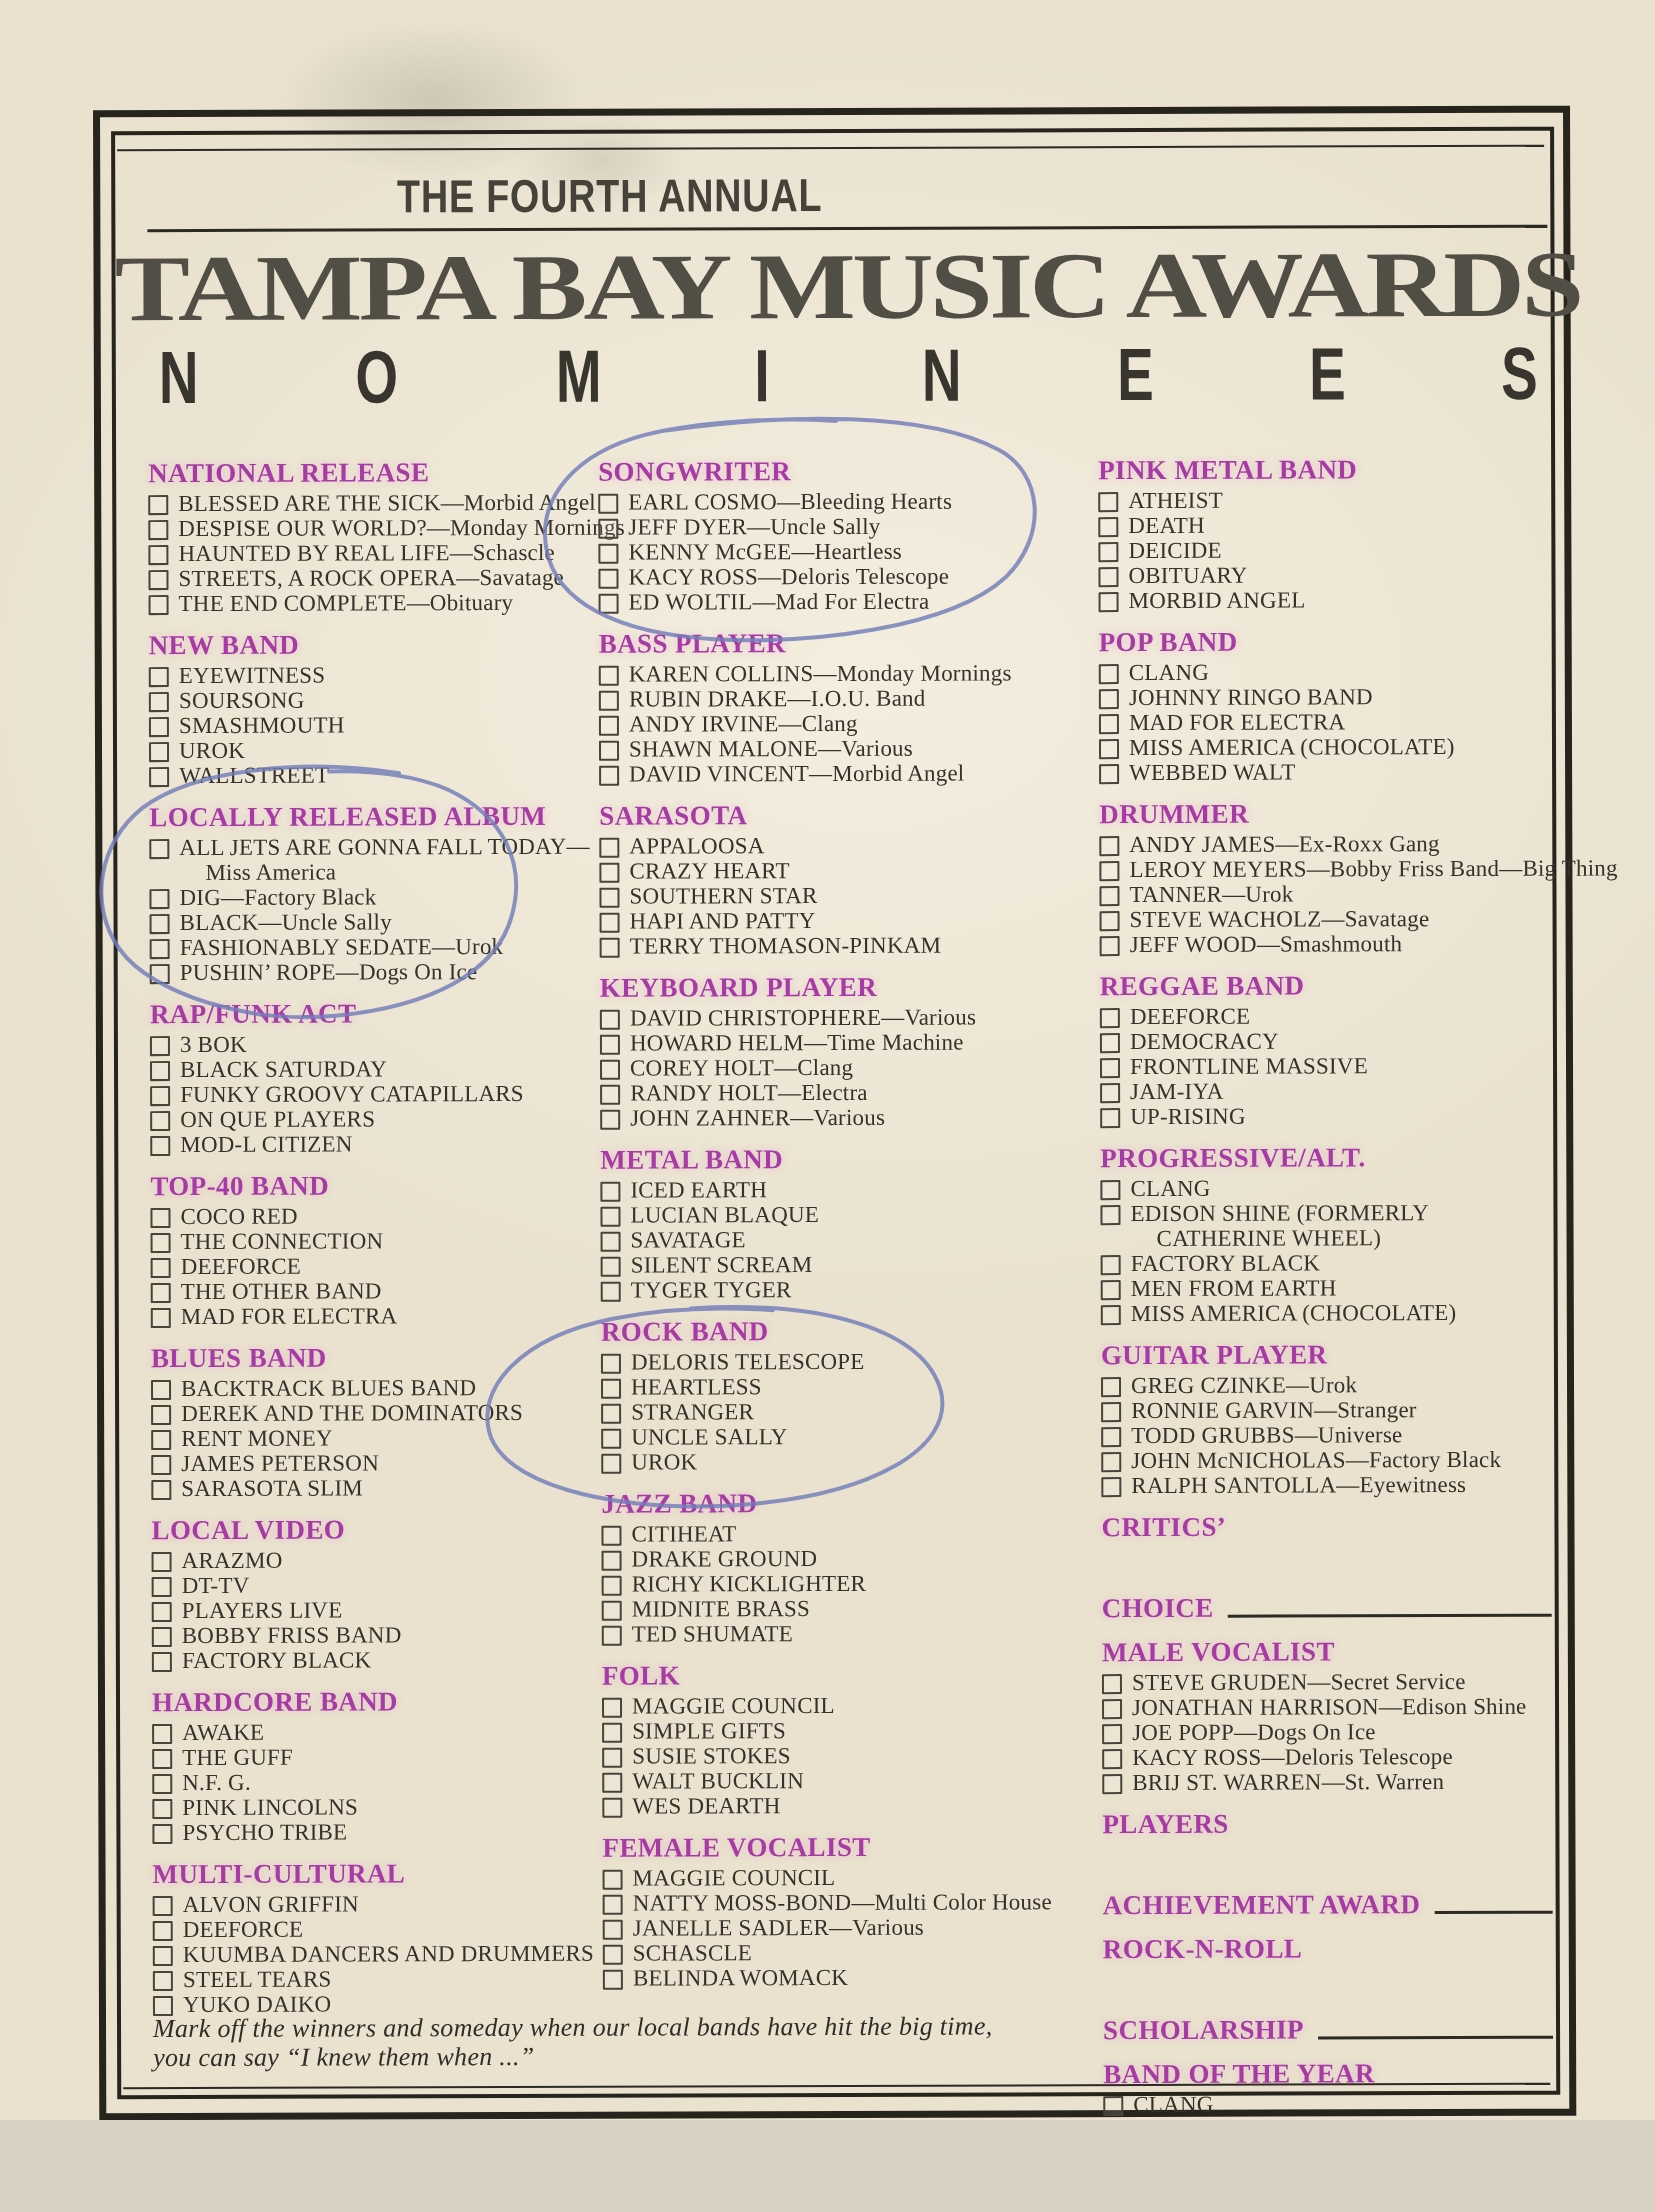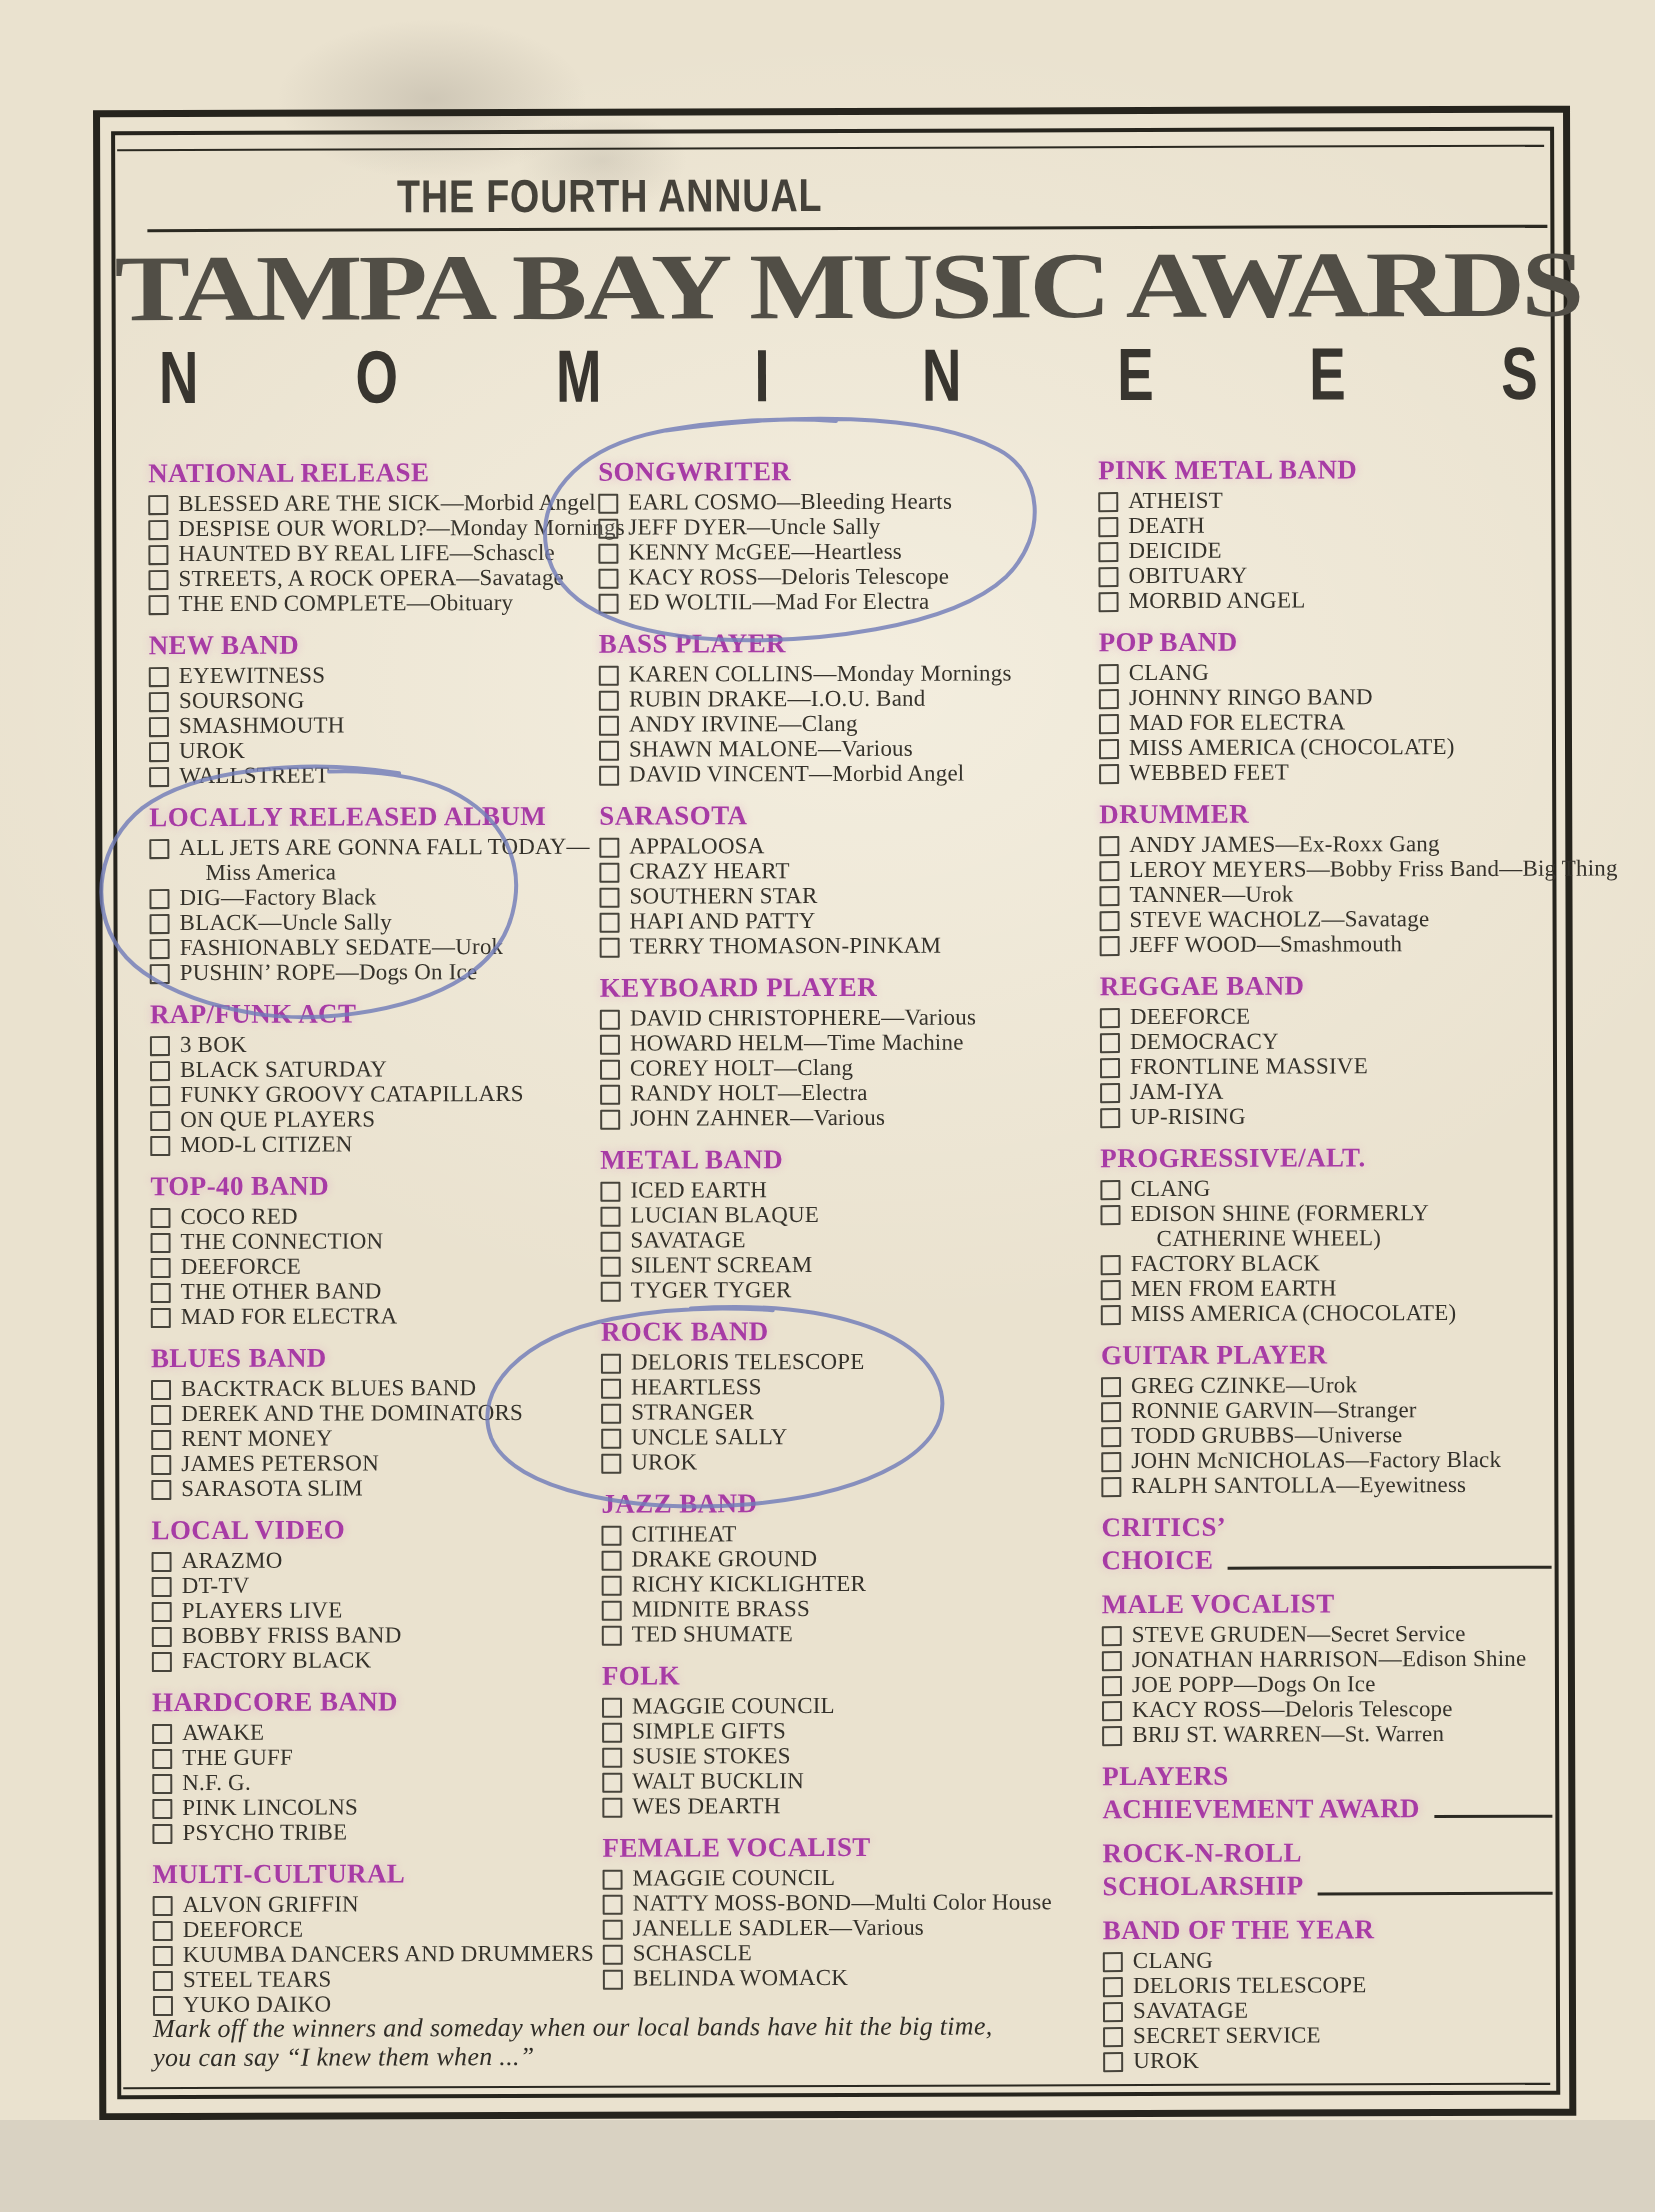--- a/index.html
+++ b/index.html
@@ -36,21 +36,21 @@
   .col{flex:0 0 auto;}
   .col.c1{width:400px;margin-right:50px;}
   .col.c2{width:450px;margin-right:50px;}
   .col.c3{width:450px;}
   .sec{margin-bottom:14px;}
   .sec.writein{margin-top:12px;margin-bottom:14px;}
   .sec-title{font-weight:bold;font-size:27px;line-height:30px;letter-spacing:0.4px;
              color:var(--purple,#a73ba5);margin-bottom:3px;width:fit-content;
              text-shadow:0 0 9px rgba(216,96,186,0.30);}
   .writein-row{display:flex;align-items:flex-end;}
-  .writein-row .sec-title{margin-bottom:0;}
+  .writein-row .sec-title{margin-bottom:0;margin-top:48px;}
   .wline{flex:1 1 auto;border-bottom:3px solid #2c2a23;margin-left:14px;margin-bottom:5px;}
   .item{position:relative;padding-left:30px;line-height:25px;font-size:23px;
         letter-spacing:0.2px;color:#35322b;white-space:nowrap;}
   .cb{position:absolute;left:0;top:4px;width:16px;height:16px;border:2px solid #47443b;
       border-radius:1px;background:rgba(255,255,255,0.12);}
   .l2{display:block;padding-left:26px;white-space:nowrap;}
   .footer{position:absolute;left:150px;top:2012px;font-style:italic;font-size:26px;
           line-height:29px;color:#302d27;letter-spacing:0.3px;}
   svg.pen{position:absolute;inset:0;width:1655px;height:2212px;pointer-events:none;}
   svg.pen path{fill:none;stroke-width:4;stroke-linecap:round;opacity:0.82;}
@@ -436,21 +436,21 @@
               <div class="item">
     <span class="cb"></span><span class="txt">JOHNNY RINGO BAND</span>
   </div>
               <div class="item">
     <span class="cb"></span><span class="txt">MAD FOR ELECTRA</span>
   </div>
               <div class="item">
     <span class="cb"></span><span class="txt">MISS AMERICA (CHOCOLATE)</span>
   </div>
               <div class="item">
-    <span class="cb"></span><span class="txt">WEBBED FEET</span>
+    <span class="cb"></span><span class="txt">WEBBED WALT</span>
   </div>
             </div>
             <div class="sec">
     <div class="sec-title">DRUMMER</div>
   <div class="item">
     <span class="cb"></span><span class="txt">ANDY JAMES—Ex-Roxx Gang</span>
   </div>
               <div class="item">
     <span class="cb"></span><span class="txt">LEROY MEYERS—Bobby Friss Band—Big Thing</span>
   </div>

